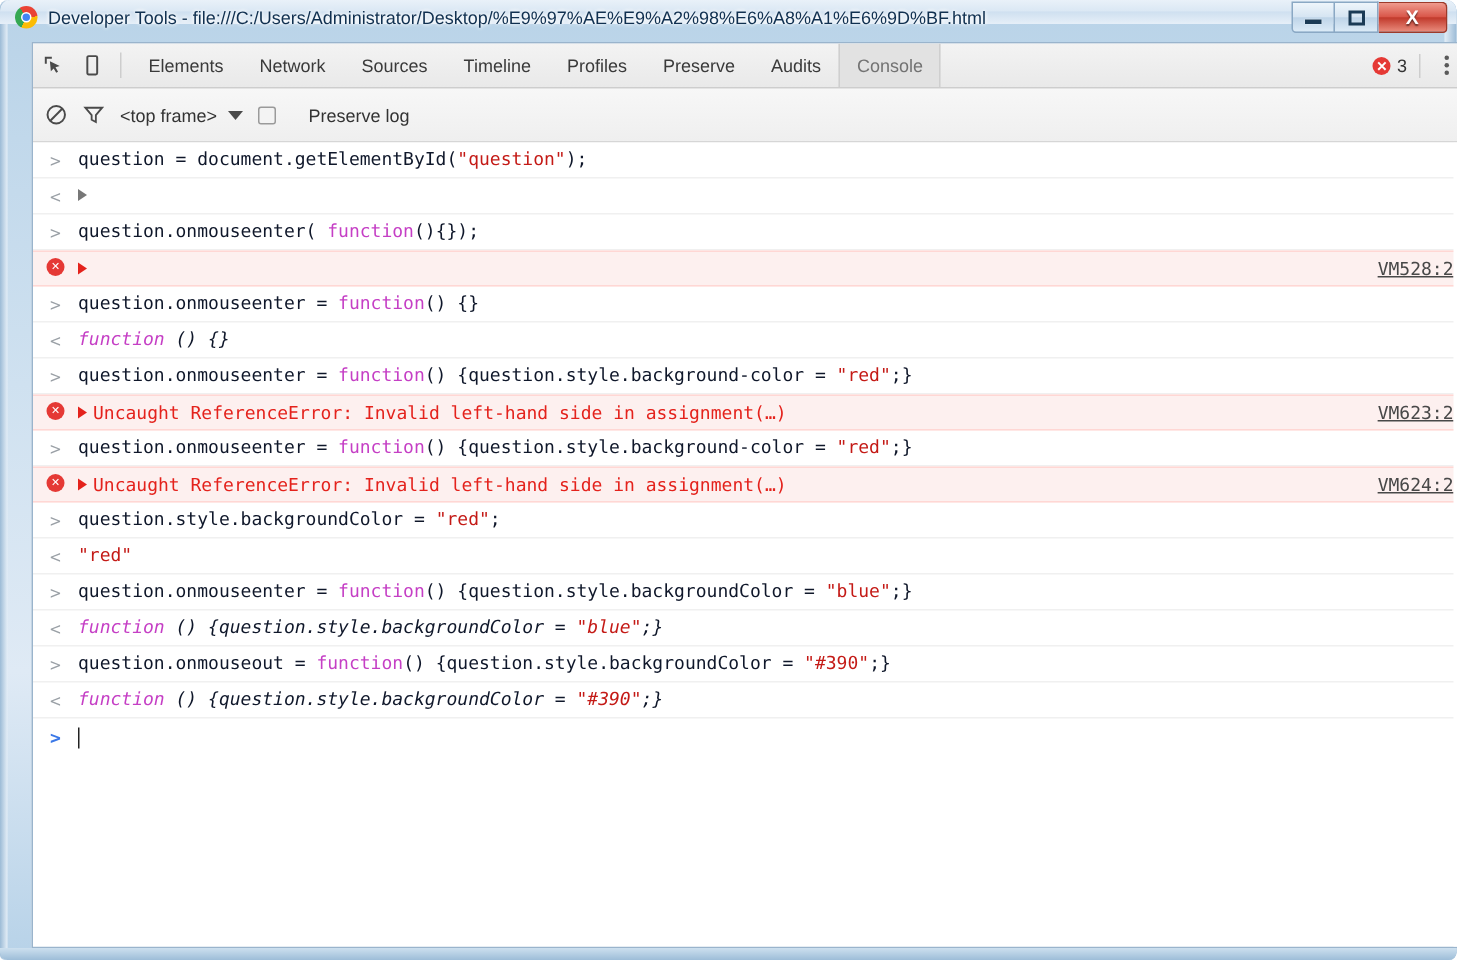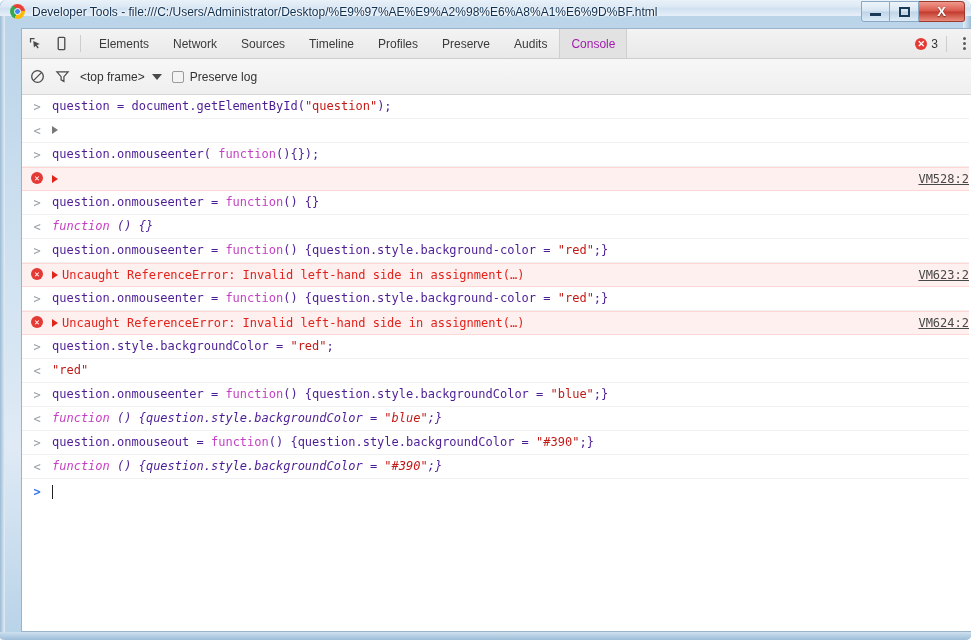--- a/index.html
+++ b/index.html
@@ -96,21 +96,21 @@
   #toolbar-sep { width:1px; background:#cdcdcd; margin:6px 6px; }
   #panel-tabs { display:flex; align-items:stretch; }
   .panel-tab {
     padding: 0 11px; display:flex; align-items:center;
     font-size: 12px; color:#3a3a3a; cursor:pointer;
     border-left:1px solid transparent; border-right:1px solid transparent;
   }
   .panel-tab.active {
     background: #e2e2e2;
     border-left:1px solid #cfcfcf; border-right:1px solid #cfcfcf;
-    color:#a21caf;
+    color:#737373;
   }
   #toolbar-right { margin-left:auto; display:flex; align-items:center; padding-right:6px; }
   #error-counter { display:flex; align-items:center; gap:4px; font-size:12px; color:#333; }
   .err-dot {
     width:12px; height:12px; border-radius:50%; background:#e53935;
     color:#fff; font-size:9px; line-height:12px; text-align:center; font-weight:bold;
   }
   #toolbar-right-sep { width:1px; height:16px; background:#cdcdcd; margin:0 8px; }
   #kebab { width:18px; display:flex; flex-direction:column; align-items:center; gap:2px; cursor:pointer;}
   .kdot { width:3px; height:3px; border-radius:50%; background:#5a5a5a; }
@@ -122,21 +122,21 @@
     border-bottom: 1px solid #d6d6d6;
     display:flex; align-items:center; padding: 0 8px; gap: 10px;
   }
   #clear-console-btn, #filter-btn { cursor:pointer; display:flex; align-items:center; }
   #context-selector { display:flex; align-items:center; gap:7px; cursor:pointer; }
   #context-label { font-size:12px; color:#333; }
   .caret-down {
     width:0;height:0;border-left:5px solid transparent;border-right:5px solid transparent;
     border-top:6px solid #4a4a4a;
   }
-  #preserve-log { display:flex; align-items:center; gap:6px; cursor:pointer;justify-content:flex-end; }
+  #preserve-log { display:flex; align-items:center; gap:22px; cursor:pointer;justify-content:flex-end; }
   #preserve-box {
     width:12px; height:12px; box-sizing:border-box;
     border:1px solid #9a9a9a; background:#f3f3f3; border-radius:2px;
   }
   #preserve-label { font-size:12px; color:#333; }
 
   
   #console-messages {
     position:relative;
     height: calc(604px - 30px - 28px);
@@ -183,21 +183,21 @@
     margin-left:auto; padding-left:12px; color:#484848;
     text-decoration: underline; cursor:pointer; white-space:nowrap;
     font-family:"DejaVu Sans Mono","Liberation Mono",monospace; font-size:12px;
   }
   
   .tok-str  { color:#c41a16; }
   .tok-kw   { color:#c53fc5; }
   .tok-attr { color:#c28f1a; }
   .tok-tag  { color:#881280; }
   .tok-val  { color:#1a1aa6; }
-  .tok-plain{ color:#4c1d95; }
+  .tok-plain{ color:#0f172a; }
   .italic   { font-style: italic; }
 
   
   #prompt-row { display:flex; align-items:center; min-height:20px; padding:3px 0; }
   #prompt-arrow { width:30px; text-align:center; color:#3b78e7; font-weight:bold; font-size:12px;}
   #caret { width:1px; height:14px; background:#222; }
 
   
   #console-scrollbar {
     position:absolute; right:0; top:0; width:10px; height:100%;

